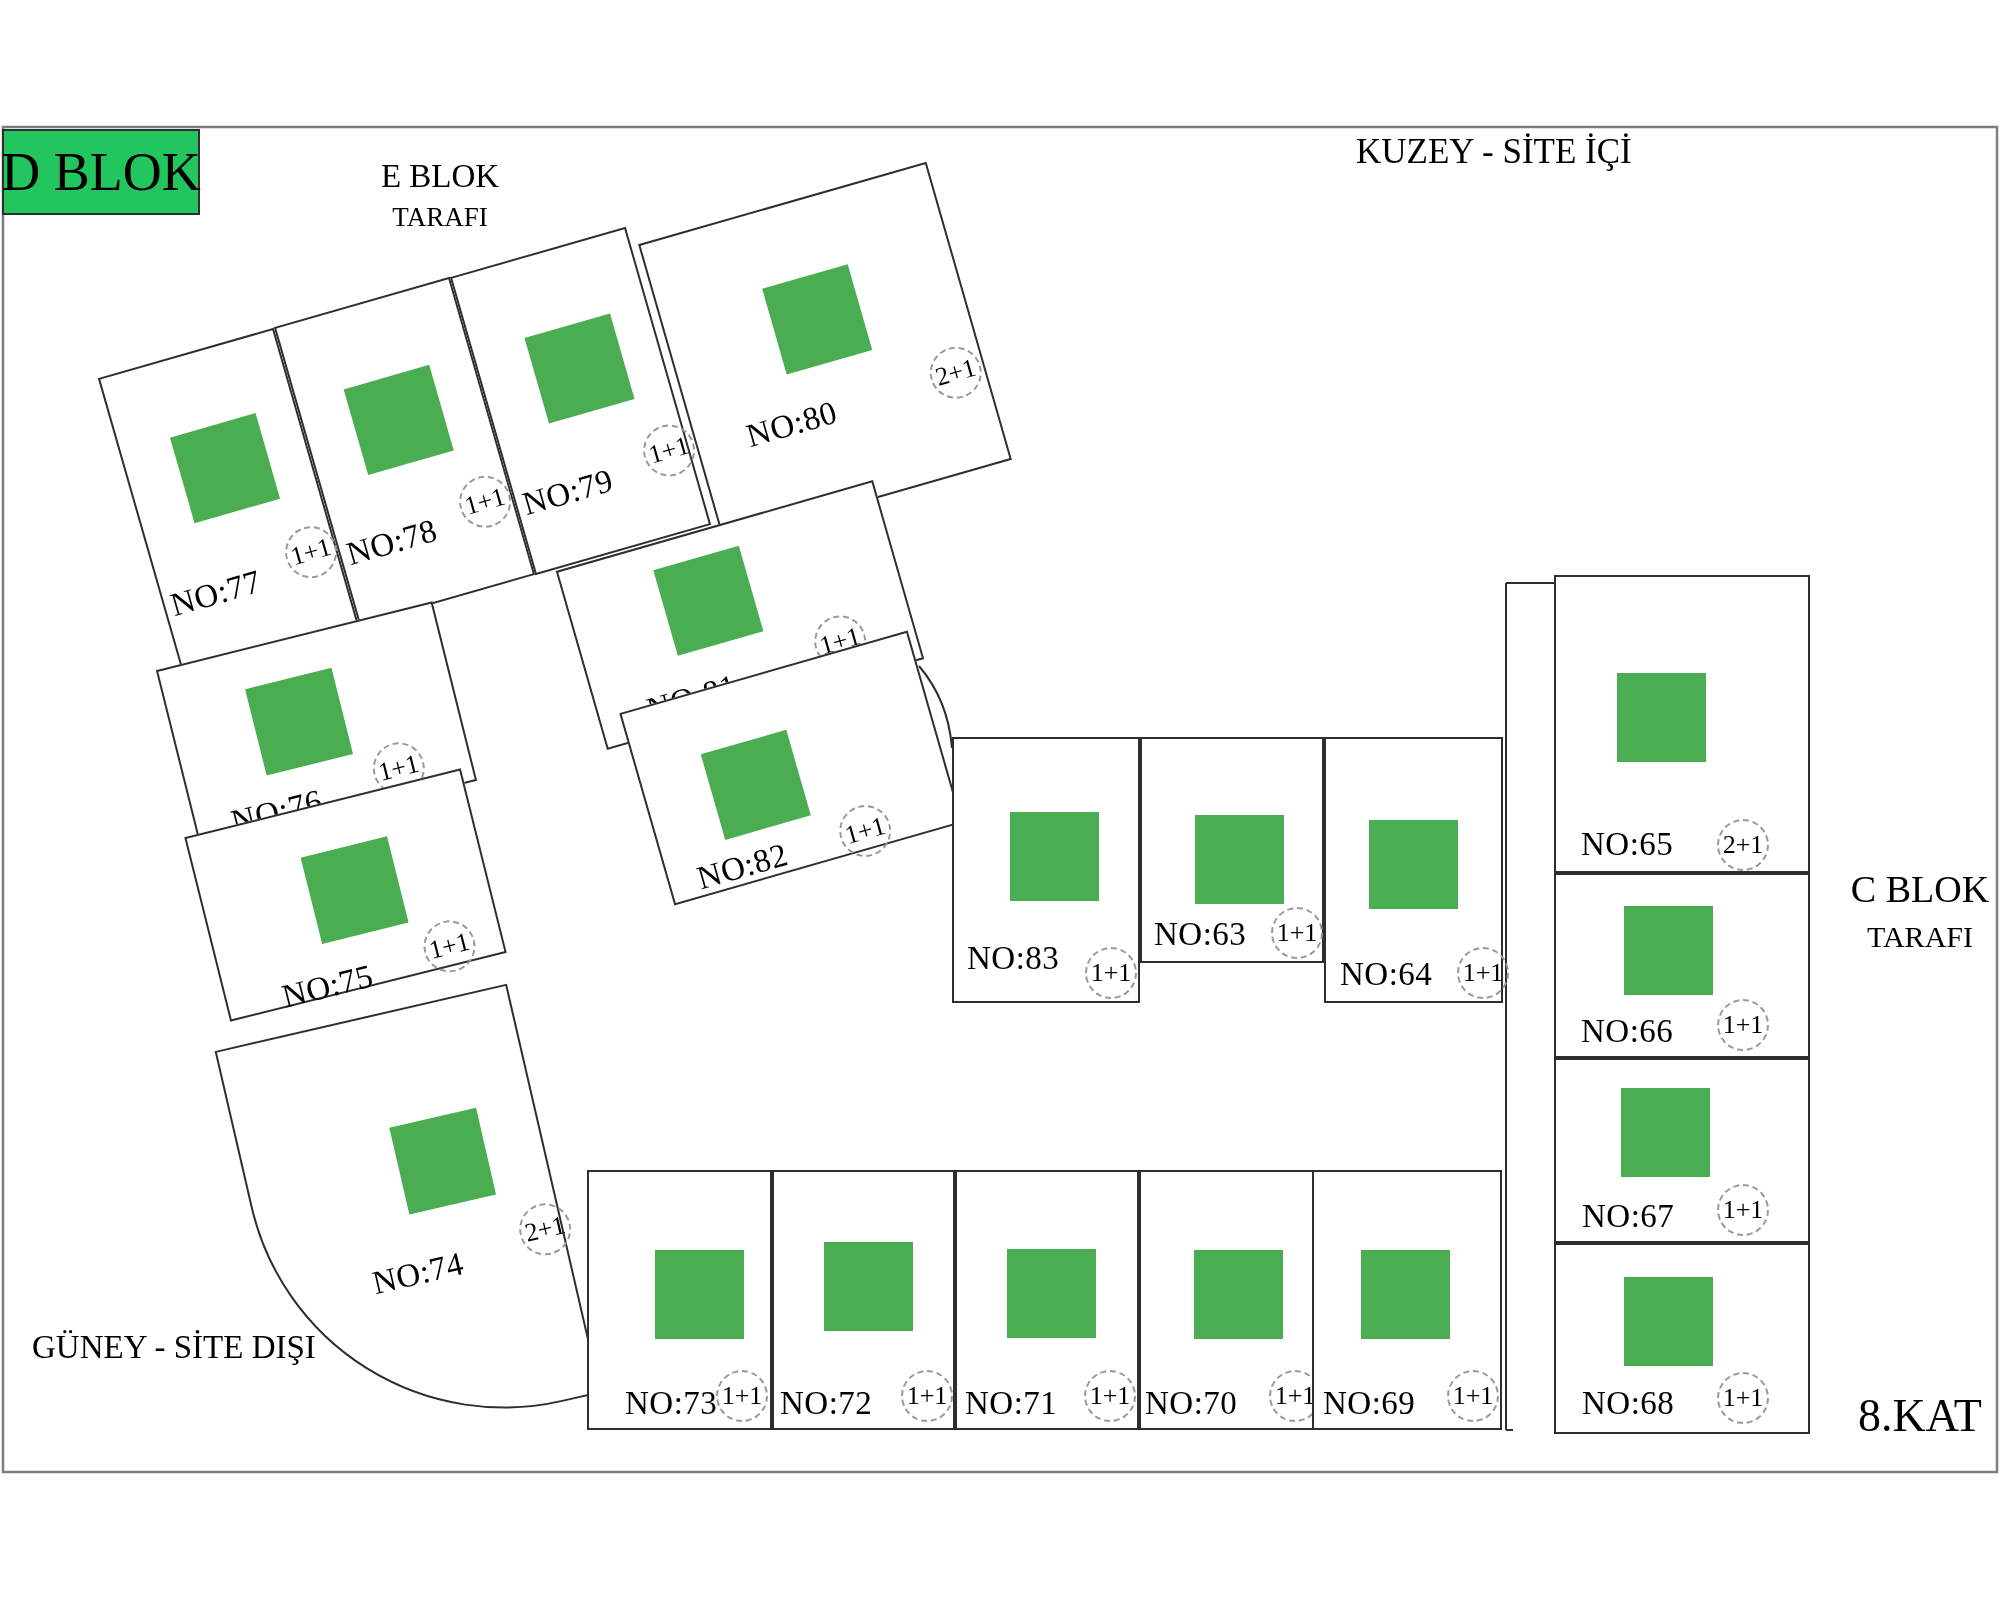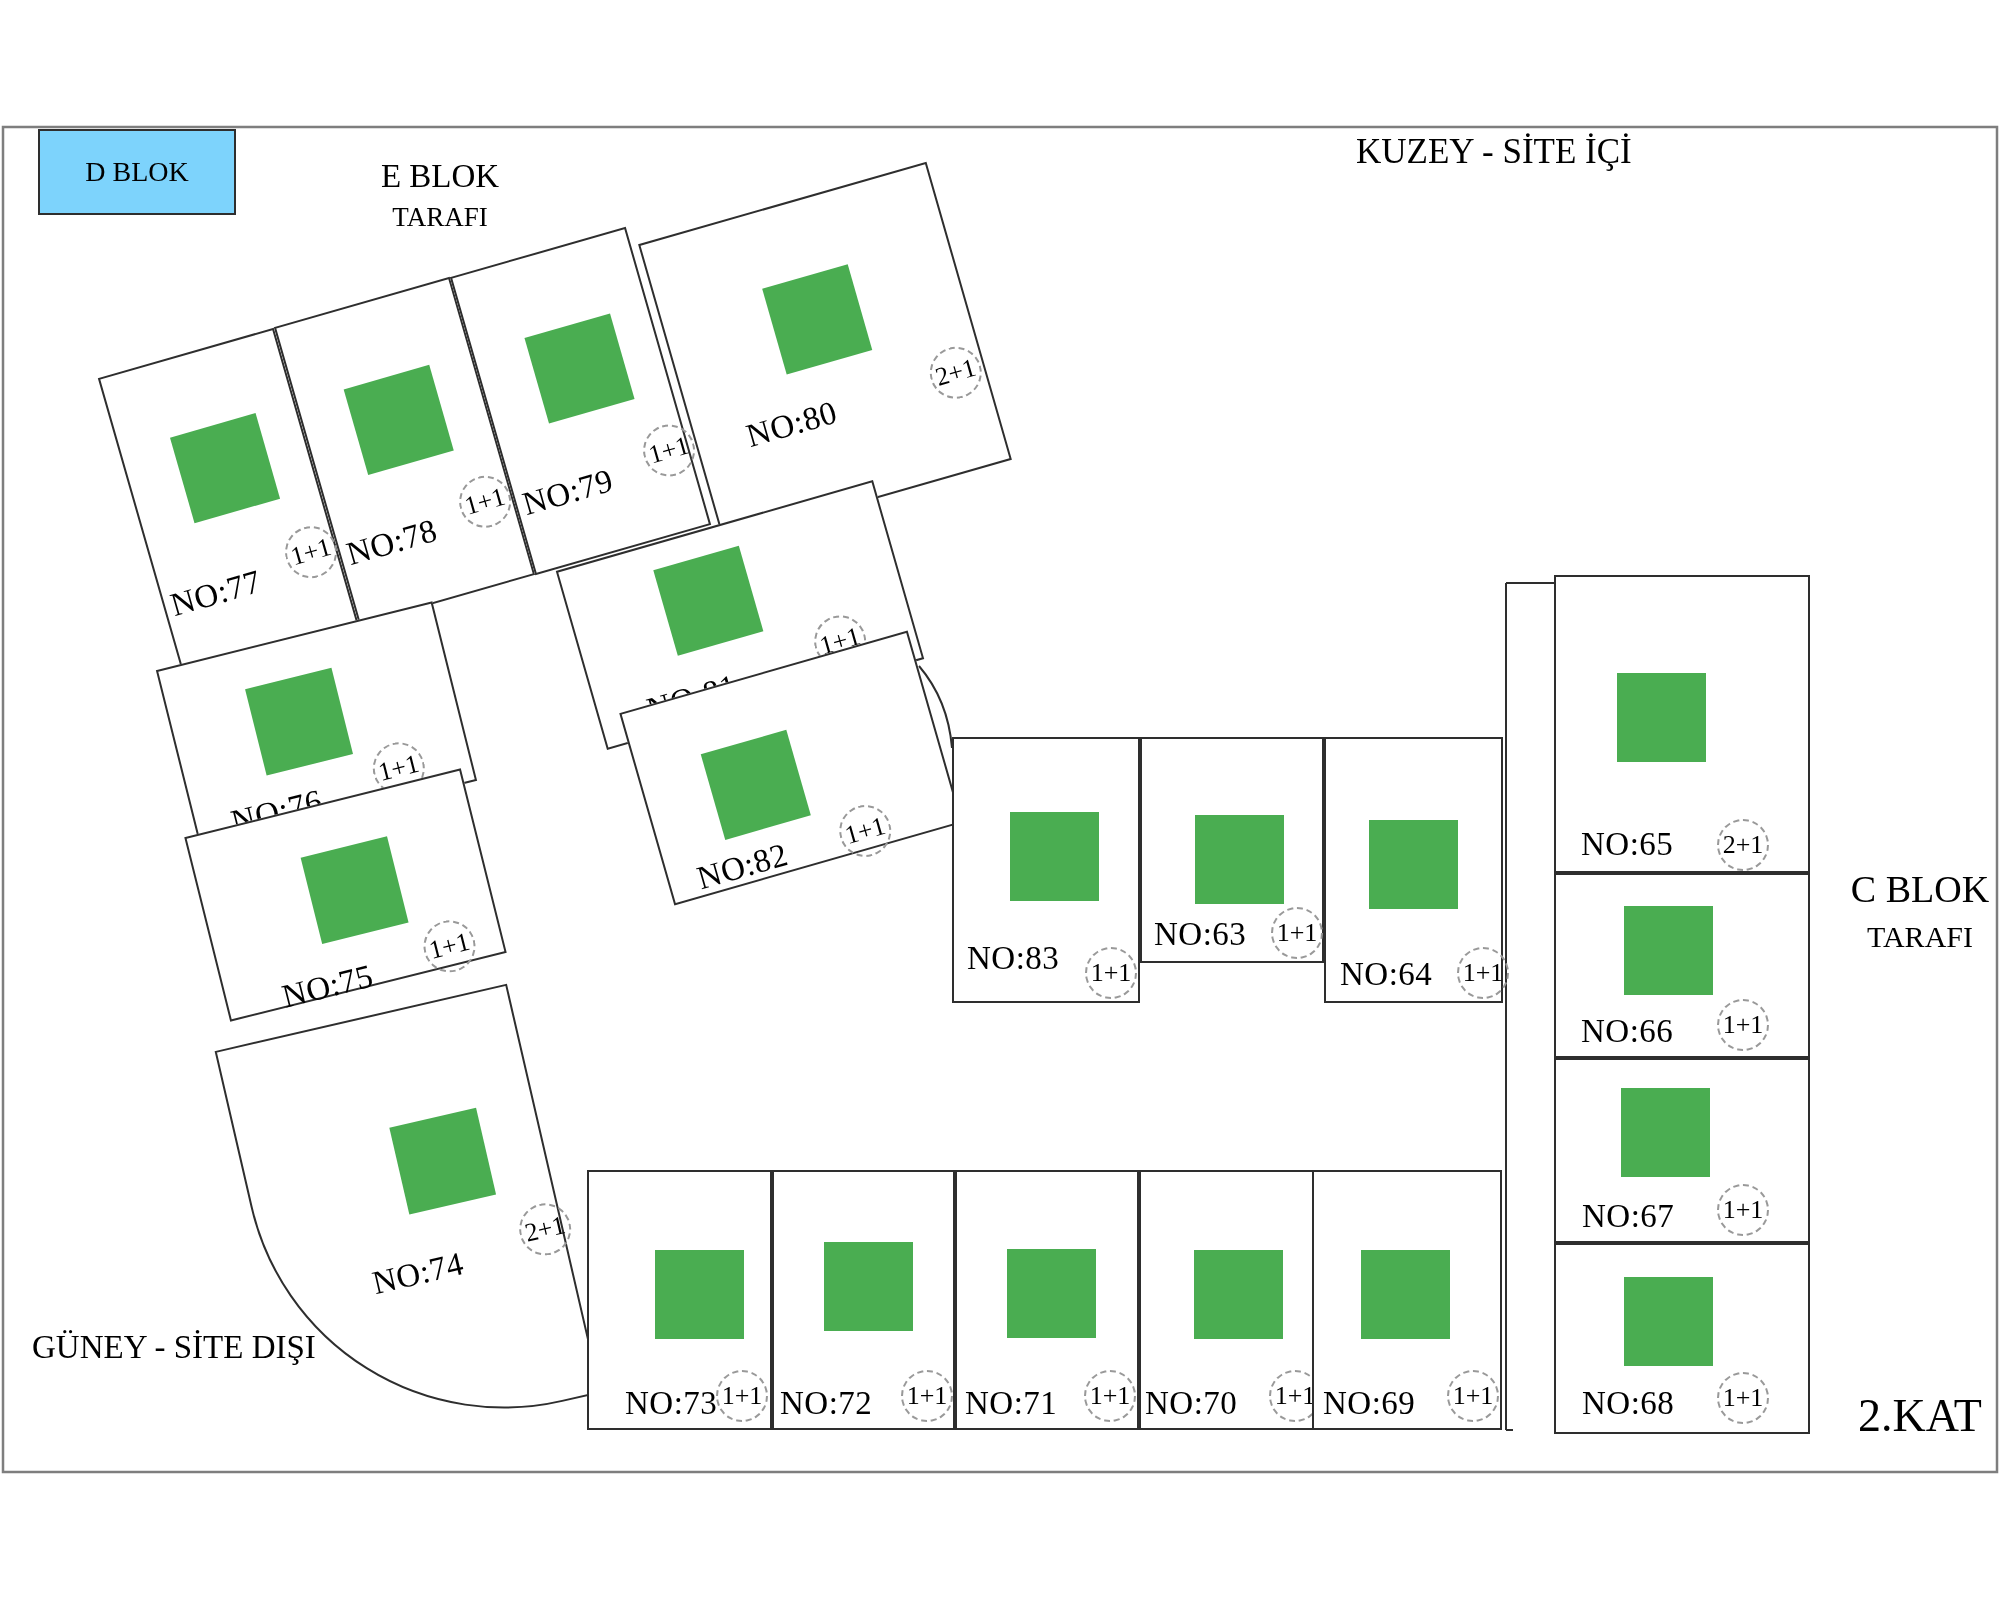--- a/index.html
+++ b/index.html
@@ -26,22 +26,22 @@
   }
   .unit .badge{
     position:absolute;width:52px;height:52px;border:2px dashed var(--badge);
     border-radius:50%;box-sizing:border-box;display:flex;align-items:center;
     justify-content:center;font-size:26px;background:transparent;line-height:1;
   }
 
   .title{position:absolute;white-space:nowrap;line-height:1.15;}
   #d-blok-box{
     position:absolute;left:2px;top:129px;width:198px;height:86px;
-    border:2px solid var(--line);box-sizing:border-box;background:#7dd3fc;
-    display:flex;align-items:center;justify-content:center;font-size:28px;margin-left:36px;
+    border:2px solid var(--line);box-sizing:border-box;background:#22c55e;
+    display:flex;align-items:center;justify-content:center;font-size:54px;
   }
   #e-blok{left:340px;top:158px;width:200px;text-align:center;font-size:33px;}
   #e-blok .sub{font-size:27px;margin-top:6px;}
   #kuzey{left:1356px;top:132px;font-size:35px;}
   #c-blok{left:1840px;top:868px;width:160px;text-align:center;font-size:38px;}
   #c-blok .sub{font-size:30px;margin-top:8px;}
   #guney{left:32px;top:1329px;font-size:33px;}
   #kat{left:1858px;top:1390px;font-size:46px;}
 </style>
 </head>
@@ -69,21 +69,21 @@
 
   <div id="kuzey" class="title">KUZEY - SİTE İÇİ</div>
 
   <div id="c-blok" class="title">
     <div>C BLOK</div>
     <div class="sub">TARAFI</div>
   </div>
 
   <div id="guney" class="title">GÜNEY - SİTE DIŞI</div>
 
-  <div id="kat" class="title">2.KAT</div>
+  <div id="kat" class="title">8.KAT</div>
 
   <div id="units-layer">
       <div class="unit" style="left: 136.5px; top: 347px; width: 183px; height: 310px; transform: rotate(-16deg);">
         <div class="sq" style="left: 51px; top: 75px;"></div>
         <div class="lbl" style="left: 6px; bottom: 52px;">NO:77</div>
         <div class="badge" style="right: -2px; bottom: 56px;">1+1</div>
       </div>
       <div class="unit" style="left: 312.5px; top: 296px; width: 183px; height: 310px; transform: rotate(-16deg);">
         <div class="sq" style="left: 48px; top: 77px;"></div>
         <div class="lbl" style="left: 6px; bottom: 52px;">NO:78</div>

